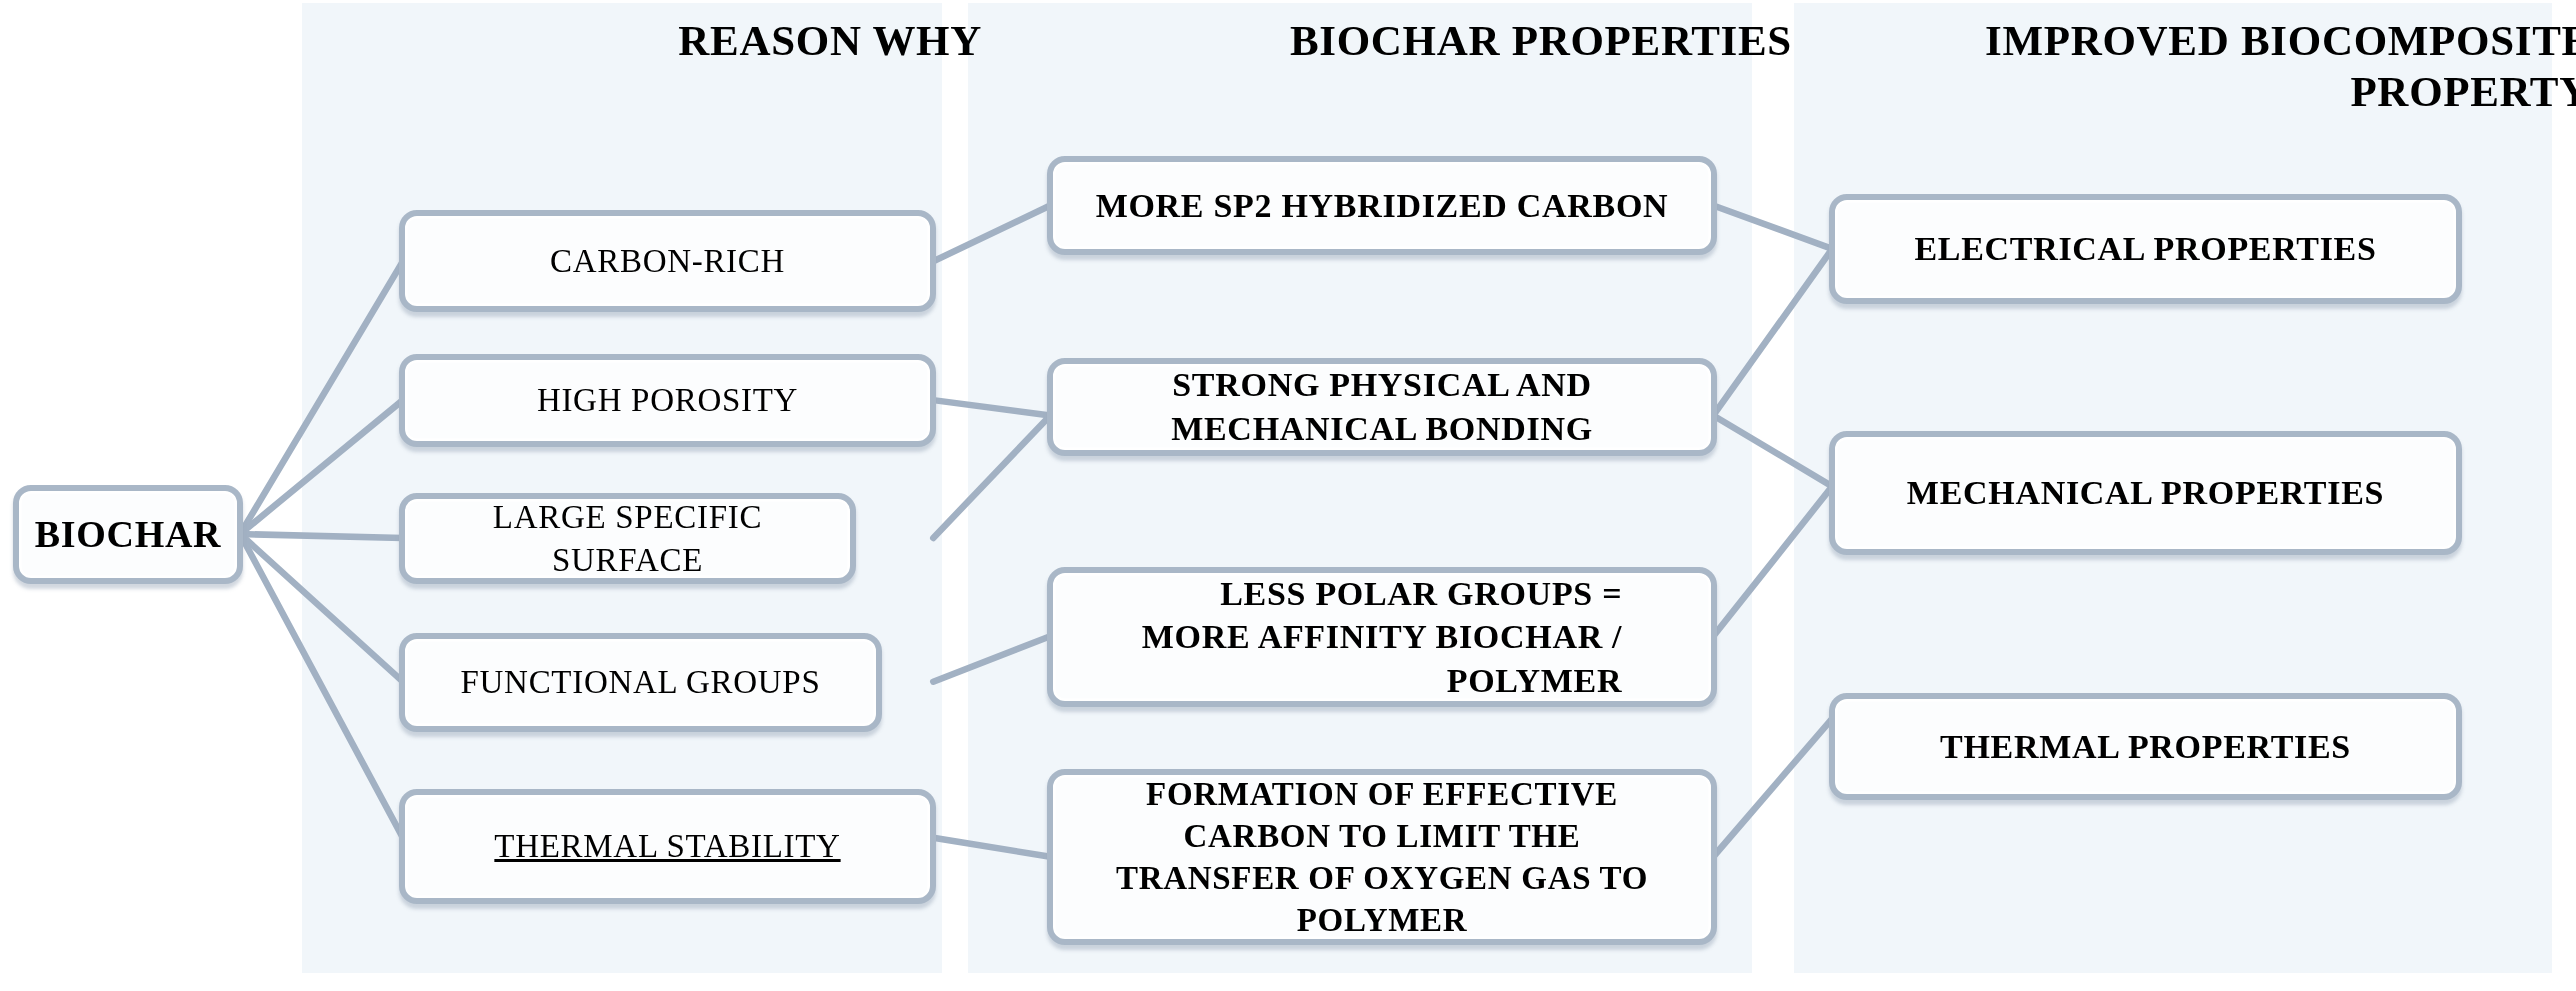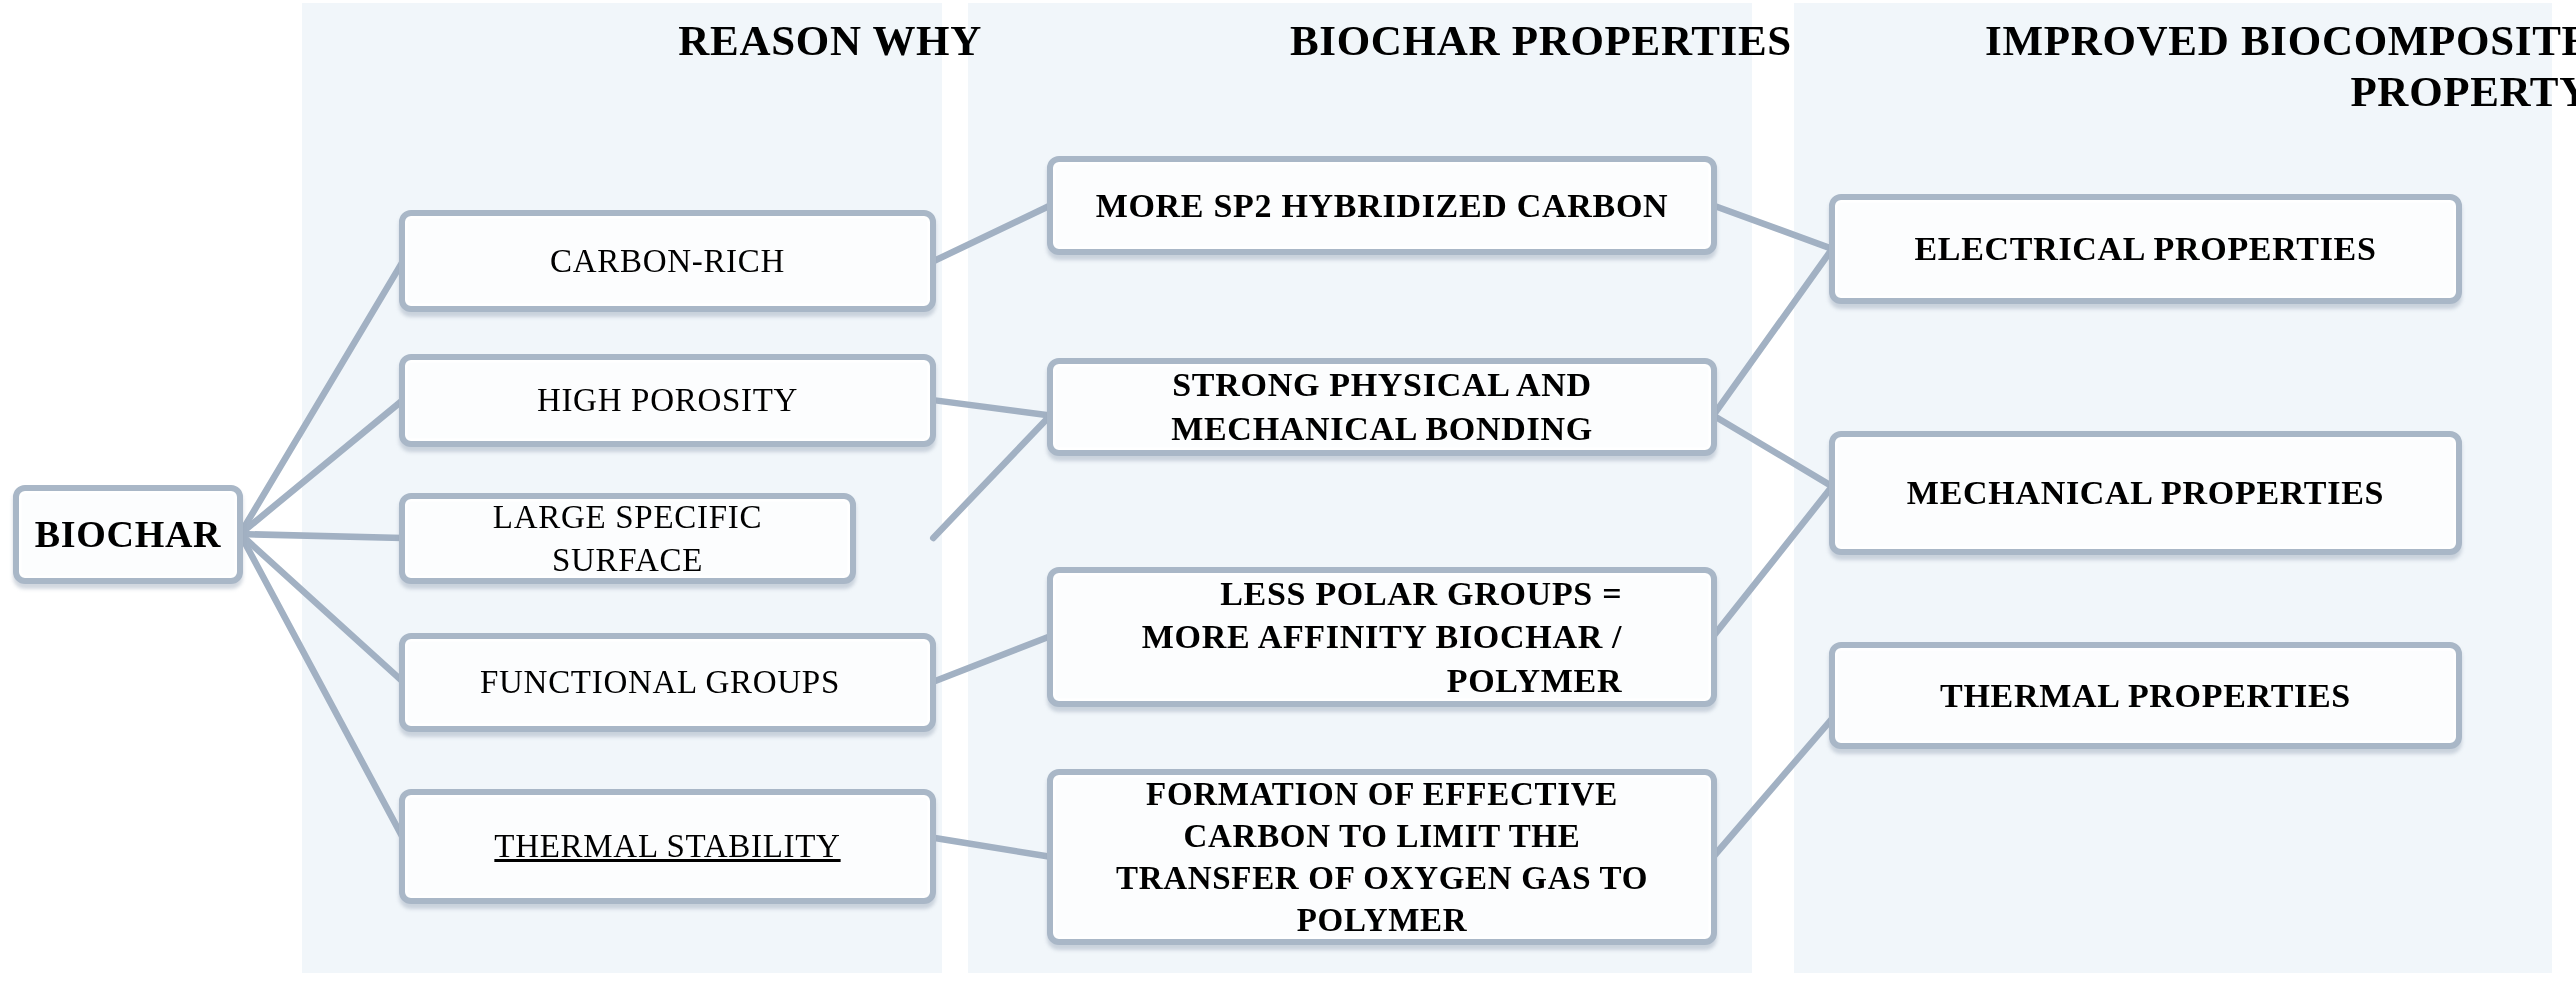--- a/index.html
+++ b/index.html
@@ -14,21 +14,21 @@
   .col-header{
     position:absolute;text-align:right;font-weight:bold;
     font-size:43px;line-height:1.18;letter-spacing:0.7px;color:#000;
   }
   svg.edges{position:absolute;left:0;top:0;pointer-events:none;}
   .node{
     position:absolute;display:flex;align-items:center;justify-content:center;
     text-align:center;box-sizing:border-box;
     background:var(--box-fill,#fcfdfe);
     border:6.5px solid var(--box-border,#a9b7c7);
-    border-radius:12px;
+    border-radius:18px;
     box-shadow:0 4.6px 3.9px rgba(152,166,184,0.45), inset 0 0 0 2.6px #ffffff;
     font-size:33px;line-height:1.28;white-space:pre-line;
     padding:3.9px 22px;letter-spacing:0.7px;
   }
   .node.bold{font-weight:bold;font-size:34px;}
 </style>
 </head>
 <body style="--band-color: #f1f6fa; --box-fill: #fcfdfe; --box-border: #a9b7c7;">
 
 <div class="stage">
@@ -52,35 +52,35 @@
       <line x1="2622" y1="636" x2="2804" y2="381" stroke="#a2b1c3" stroke-width="10" stroke-linecap="round"></line>
       <line x1="2622" y1="636" x2="2804" y2="744.5" stroke="#a2b1c3" stroke-width="10" stroke-linecap="round"></line>
       <line x1="2622" y1="974" x2="2804" y2="744.5" stroke="#a2b1c3" stroke-width="10" stroke-linecap="round"></line>
       <line x1="2622" y1="1311.5" x2="2804" y2="1100" stroke="#a2b1c3" stroke-width="10" stroke-linecap="round"></line>
     </svg>
   <div id="nodes">
       <div class="node bold" style="left: 13px; top: 485px; width: 230px; height: 99px; font-size: 38px;">BIOCHAR</div>
       <div class="node" style="left: 399px; top: 210px; width: 537px; height: 102px; font-size: 33px;">CARBON-RICH</div>
       <div class="node" style="left: 399px; top: 354px; width: 537px; height: 93px; font-size: 33px;">HIGH POROSITY</div>
       <div class="node" style="left: 399px; top: 493px; width: 457px; height: 91px; font-size: 33px;">LARGE SPECIFIC SURFACE</div>
-      <div class="node" style="left: 399px; top: 633px; width: 537px; height: 99px; font-size: 33px; padding-left: 7px;">FUNCTIONAL GROUPS</div>
+      <div class="node" style="left: 399px; top: 633px; width: 483px; height: 99px; font-size: 33px;">FUNCTIONAL GROUPS</div>
       <div class="node" style="left: 399px; top: 789px; width: 537px; height: 115px; font-size: 33px; text-decoration: underline;">THERMAL STABILITY</div>
       <div class="node bold" style="left: 1047px; top: 156px; width: 670px; height: 99px; font-size: 34px;">MORE SP2 HYBRIDIZED CARBON</div>
       <div class="node bold" style="left: 1047px; top: 358px; width: 670px; height: 98px; font-size: 34px;">STRONG PHYSICAL AND
 MECHANICAL BONDING</div>
       <div class="node bold" style="left: 1047px; top: 567px; width: 670px; height: 140px; font-size: 34px; text-align: right;">LESS POLAR GROUPS =
 MORE AFFINITY BIOCHAR /
 POLYMER</div>
       <div class="node bold" style="left: 1047px; top: 769px; width: 670px; height: 176px; font-size: 33px;">FORMATION OF EFFECTIVE
 CARBON TO LIMIT THE
 TRANSFER OF OXYGEN GAS TO
 POLYMER</div>
       <div class="node bold" style="left: 1829px; top: 194px; width: 633px; height: 110px; font-size: 34px;">ELECTRICAL PROPERTIES</div>
       <div class="node bold" style="left: 1829px; top: 431px; width: 633px; height: 124px; font-size: 34px;">MECHANICAL PROPERTIES</div>
-      <div class="node bold" style="left: 1829px; top: 642px; width: 633px; height: 107px; font-size: 34px;">THERMAL PROPERTIES</div>
+      <div class="node bold" style="left: 1829px; top: 693px; width: 633px; height: 107px; font-size: 34px;">THERMAL PROPERTIES</div>
     </div>
   <div id="headers">
       <div class="col-header" style="left: 263px; top: 16.3px; width: 719px;">REASON WHY</div>
       <div class="col-header" style="left: 929px; top: 16.3px; width: 863px;">BIOCHAR PROPERTIES</div>
       <div class="col-header" style="left: 1755px; top: 16.3px; width: 836px;">IMPROVED BIOCOMPOSITE PROPERTY</div>
     </div>
 </div>
 
 
 </body></html>

